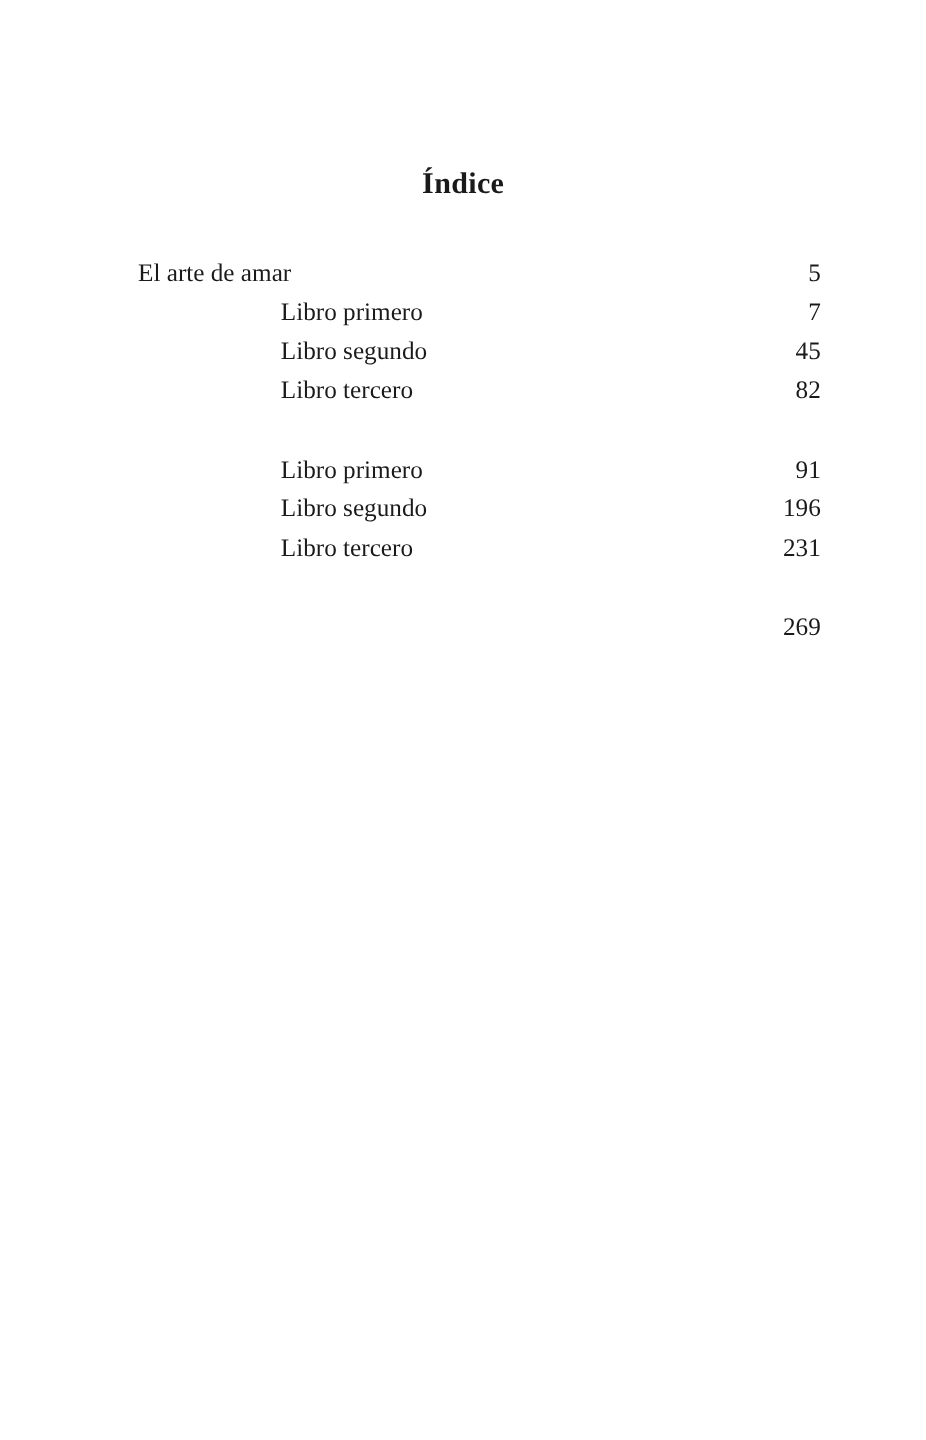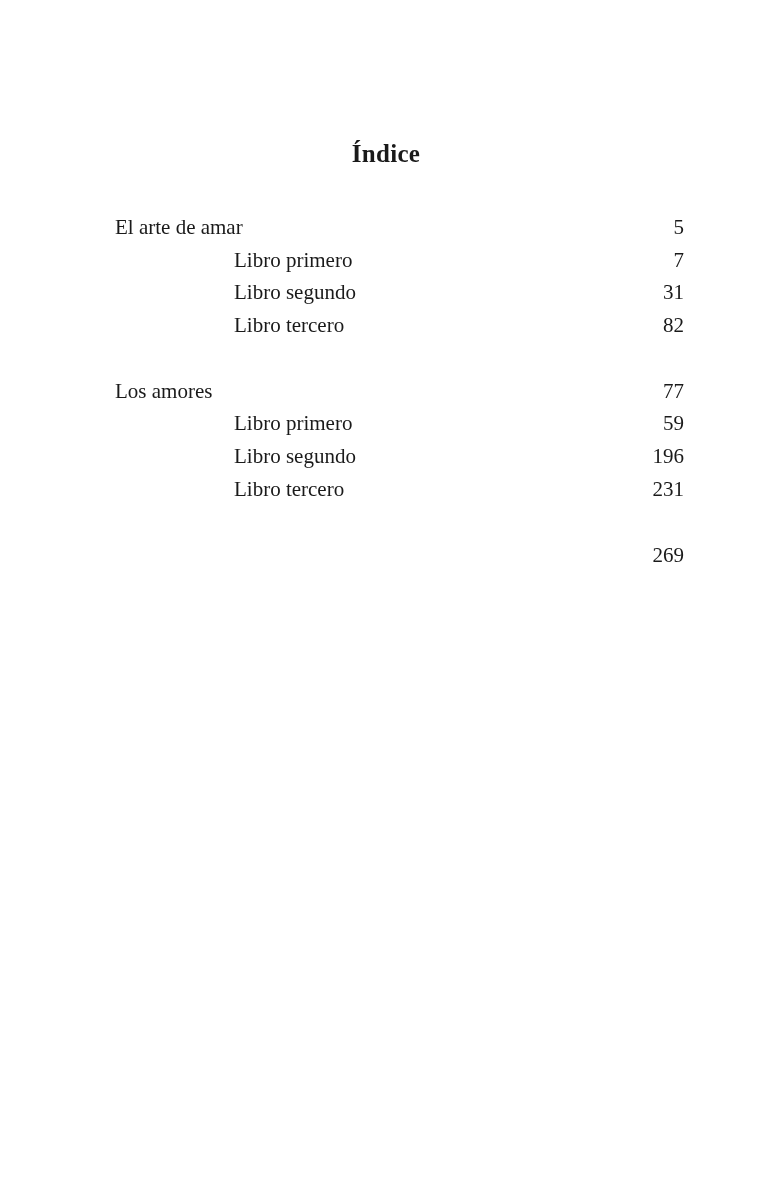--- a/index.html
+++ b/index.html
@@ -75,36 +75,32 @@
       <div class="row">
         <span class="label">El arte de amar</span>
         <span class="page-num">5</span>
       </div>
       <div class="row sub">
         <span class="label">Libro primero</span>
         <span class="page-num">7</span>
       </div>
       <div class="row sub">
         <span class="label">Libro segundo</span>
-        <span class="page-num">31</span>
+        <span class="page-num">45</span>
       </div>
       <div class="row sub">
         <span class="label">Libro tercero</span>
         <span class="page-num">82</span>
       </div>
     </div>
 
     <div class="section">
-      <div class="row">
-        <span class="label">Los amores</span>
-        <span class="page-num">77</span>
-      </div>
       <div class="row sub">
         <span class="label">Libro primero</span>
-        <span class="page-num">59</span>
+        <span class="page-num">91</span>
       </div>
       <div class="row sub">
         <span class="label">Libro segundo</span>
         <span class="page-num">196</span>
       </div>
       <div class="row sub">
         <span class="label">Libro tercero</span>
         <span class="page-num">231</span>
       </div>
     </div>

